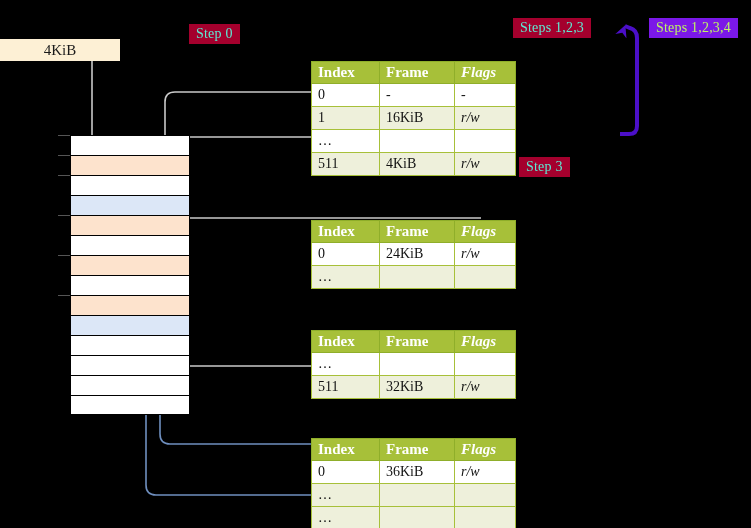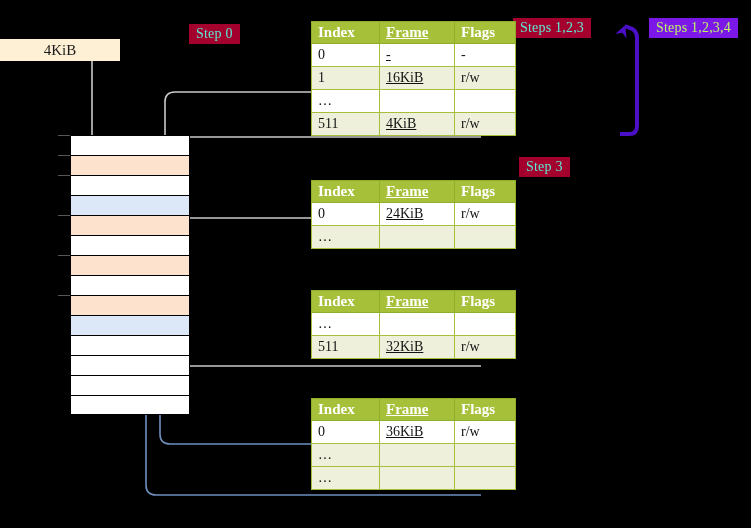--- a/index.html
+++ b/index.html
@@ -67,20 +67,21 @@
     left:-12px; width:12px; height:0;
     border-top:1.5px solid #555;
   }
 
   
   table.ptable{
     position:absolute;
     border-collapse:collapse;
     font-size:14px;
     background:#bef264;
+    margin-top:40px;
   }
   table.ptable th{
     background:#a7c039;
     color:#ffffff;
     font-weight:bold;
     text-align:left;
     padding:2px 6px;
     border:1px solid #8fae2a;
     font-size:15px;
   }
@@ -89,22 +90,22 @@
     padding:2px 6px;
     color:#111;
     height:18px;
     vertical-align:middle;
   }
   table.ptable tr.rw td{ background:#ffffff; }
   table.ptable tr.alt td{ background:#eef0db; }
   table.ptable td.hl{ background:#ffff8c; }
 
   .c-index{ width:55px; }
-  .c-frame{ width:62px;text-decoration:underline; }
-  .c-flags{ width:48px; }
+  .c-frame{ width:62px; }
+  .c-flags{ width:48px;font-style:italic; }
 
   #tbl0{ left:311px; top:21px; }
   #tbl1{ left:311px; top:180px; }
   #tbl2{ left:311px; top:290px; }
   #tbl3{ left:311px; top:398px; }
 </style>
 </head>
 <body>
 
 <div id="stage">

